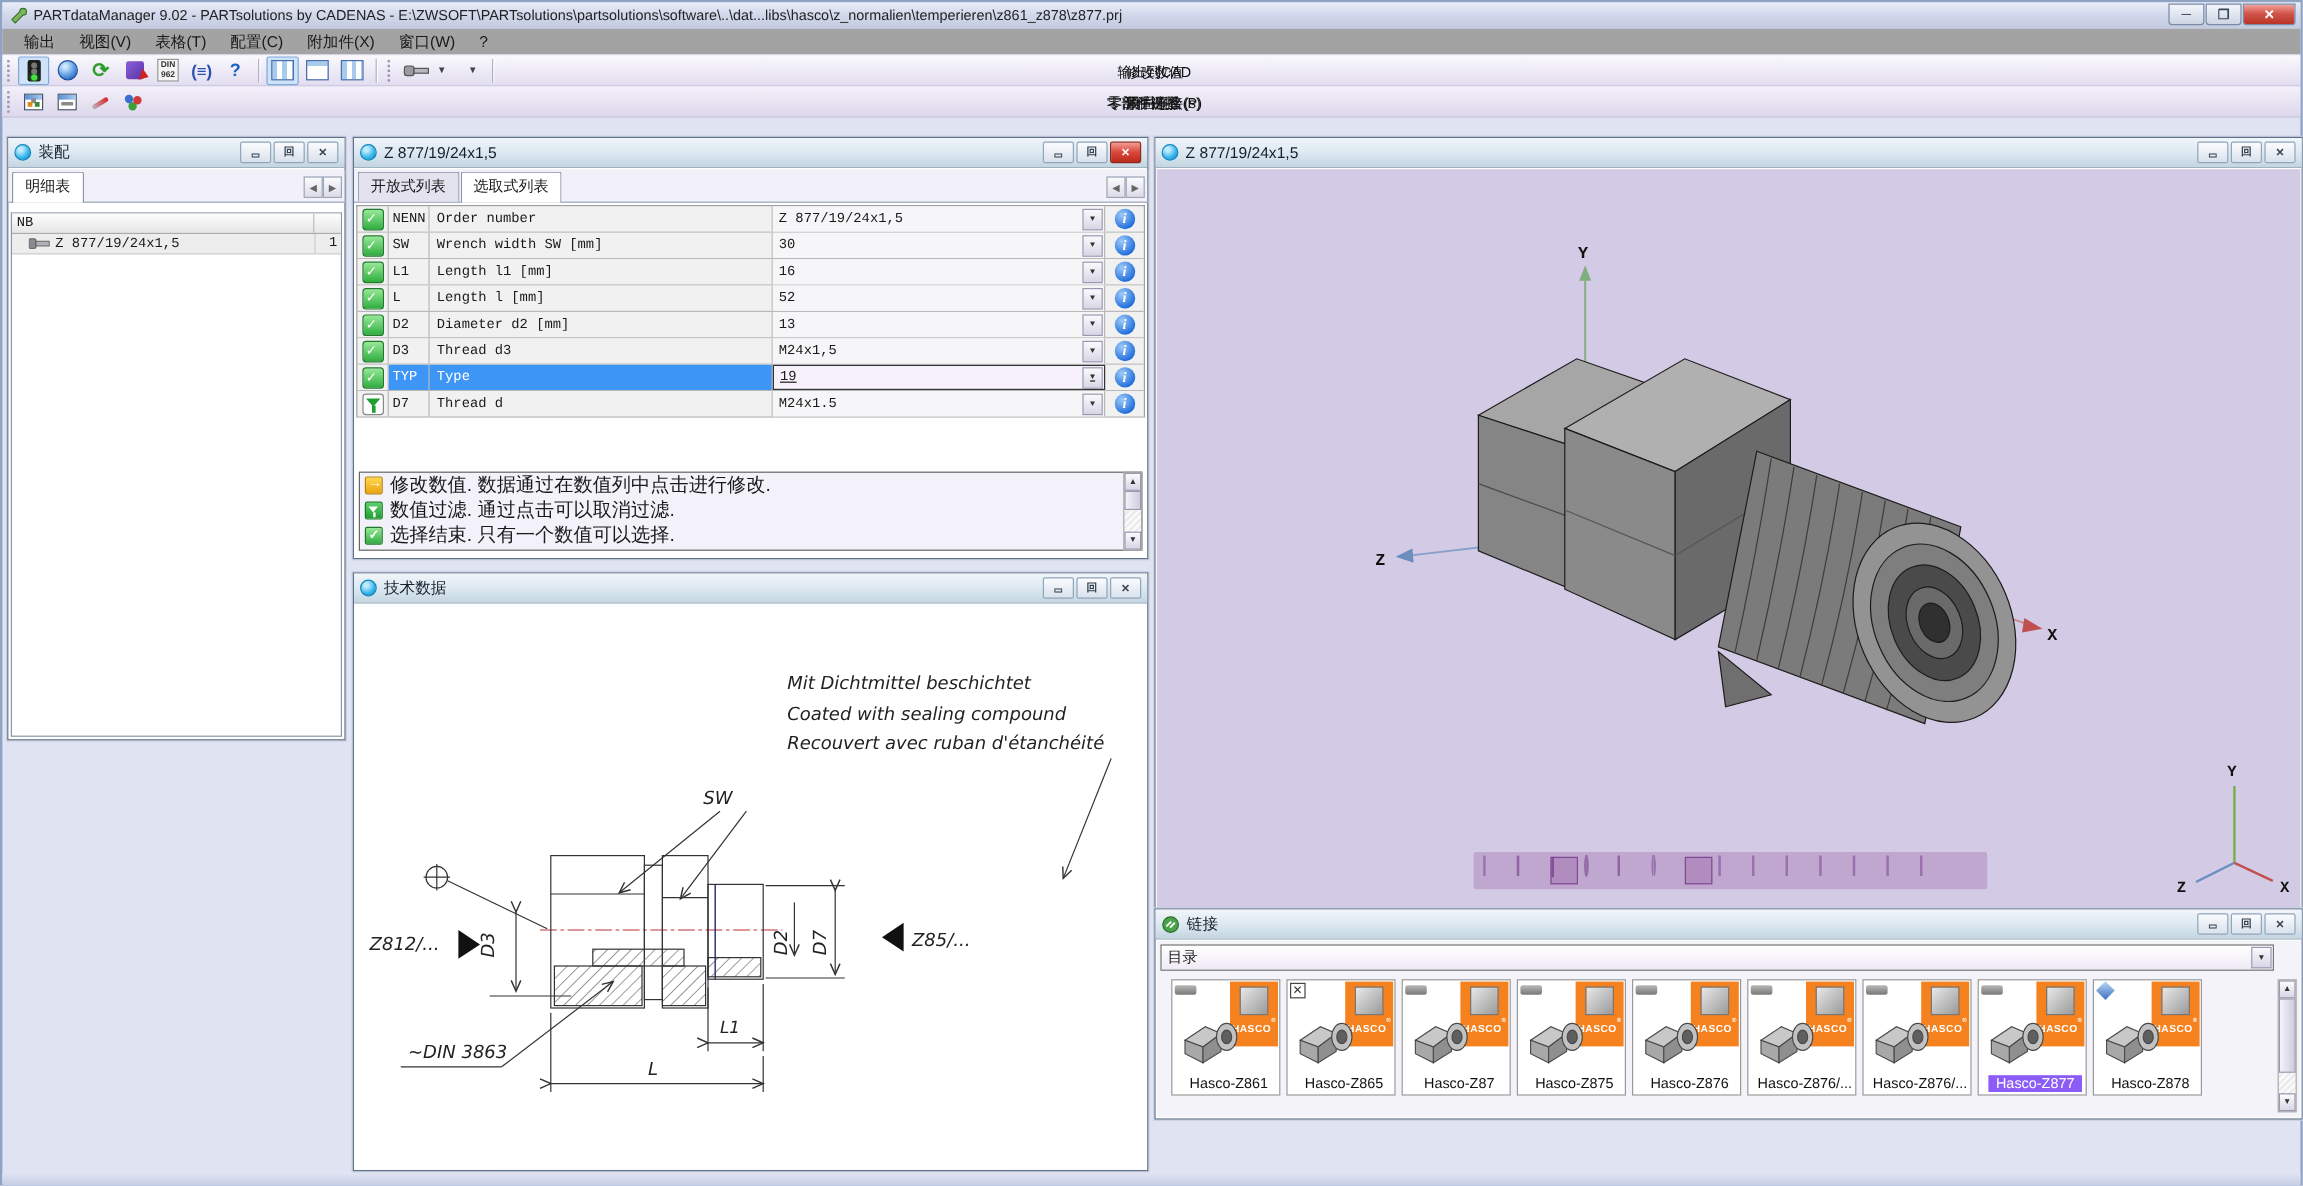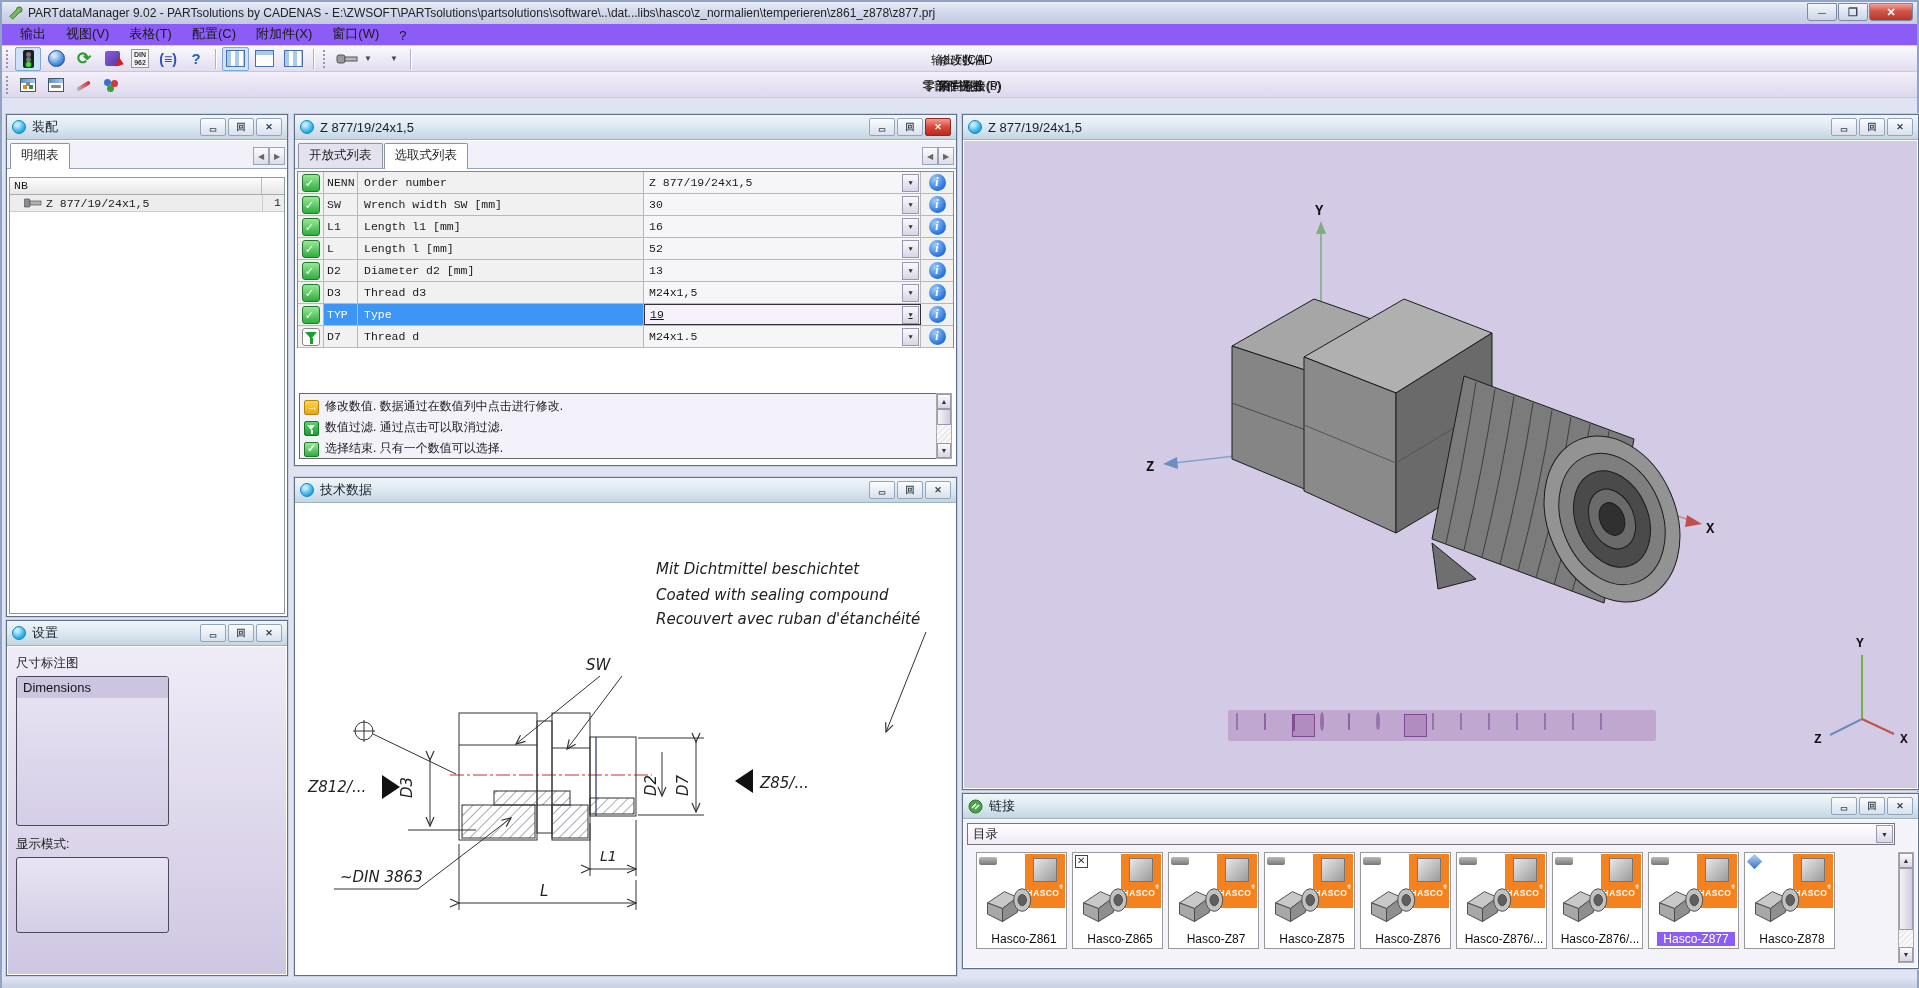--- a/index.html
+++ b/index.html
@@ -17,22 +17,22 @@
   .wbtn { width:30px; height:18px; border:1px solid #7b8aa5; border-radius:0 0 3px 3px;
     background:linear-gradient(180deg,#f3f6fb,#cdd5e4); margin-left:1px; position:relative; }
   .wbtn.close { width:44px; background:linear-gradient(180deg,#f2a39b,#d2554a 45%,#b93427); }
   .wbtn::after { content:""; position:absolute; left:50%; top:50%; transform:translate(-50%,-50%);
     color:#38465e; font-size:11px; font-weight:bold; }
   .wbtn.min::after { content:"—"; font-size:8px; }
   .wbtn.max::after { content:"❐"; }
   .wbtn.close::after { content:"✕"; color:#fff; }
 
   
-  .menubar { position:absolute; left:0; top:22px; width:100%; height:22px; background:#8b5cf6;
-    display:flex; align-items:flex-end; padding-left:8px; border-bottom:1px solid #d8d4e6; }
+  .menubar { position:absolute; left:0; top:22px; width:100%; height:22px; background:#a3a3a3;
+    display:flex; align-items:center; padding-left:8px; border-bottom:1px solid #d8d4e6; }
   .mitem { padding:2px 10px; cursor:default; }
   .toolbar { position:absolute; left:0; top:44px; width:100%; height:26px;
     background:linear-gradient(180deg,#faf9fd,#e2ddf0); display:flex; align-items:center; border-bottom:1px solid #cac4dc; }
   .toolbar2 { top:70px; height:26px; background:linear-gradient(180deg,#f3f0fa,#ddd8ec); }
   .grip { width:4px; height:18px; margin:0 4px; border-left:2px dotted #9a93b4; flex:none; }
   .tsep { width:1px; height:20px; background:#b5aecd; margin:0 5px; box-shadow:1px 0 0 #fff; flex:none; }
   .tbtn { height:24px; min-width:26px; display:flex; align-items:center; justify-content:center;
     margin:0 1px; border:1px solid transparent; border-radius:2px; padding:0 3px; }
   .tbtn.pressed { border-color:#7fa8d8; background:#cfe3f8; }
   .tlabel { margin-left:5px; font-size:13px; }
@@ -125,21 +125,21 @@
   .cellicon.filter::before { content:""; position:absolute; left:2px; top:3px; border-left:6px solid transparent; border-right:6px solid transparent; border-top:7px solid #1e9e30; }
   .cellicon.filter::after { content:""; position:absolute; left:7px; top:9px; width:3px; height:6px; background:#1e9e30; }
   .iinfo { width:17px; height:17px; border-radius:50%; background:radial-gradient(circle at 35% 30%,#9ecbf8,#1565d8 80%);
     color:#fff; font-family:"Liberation Serif",serif; font-weight:bold; font-style:italic; font-size:12px; text-align:center; line-height:16px; }
   .recalc-bar { position:absolute; left:4px; right:4px; top:236px; height:38px; display:flex; gap:4px; }
   .recalc-btn { flex:1; border:1px solid #9a98b0; border-radius:2px; background:linear-gradient(180deg,#f4f2fa,#ddd8ec);
     display:flex; align-items:center; justify-content:center; gap:8px; font-size:13.5px; }
   .chev-btn { width:38px; border:1px solid #9a98b0; border-radius:2px; background:linear-gradient(180deg,#f4f2fa,#ddd8ec);
     display:flex; align-items:center; justify-content:center; }
   .legend { position:absolute; left:4px; right:4px; top:278px; height:66px; border:1px solid #666; background:#f3f1f9; overflow:hidden; padding-right:17px; }
-  .lrow { height:21px; display:flex; align-items:flex-end; gap:6px; padding-left:4px; font-size:12px; }
+  .lrow { height:21px; display:flex; align-items:center; gap:6px; padding-left:4px; font-size:16px; }
   .lgicon { width:15px; height:15px; border-radius:2px; position:relative; flex:none; }
   .lgicon.modify { background:linear-gradient(180deg,#ffd84a,#eda312); border:1px solid #b8860b; }
   .lgicon.modify::after { content:"→"; position:absolute; left:2px; top:-1px; color:#fff; font-weight:bold; font-size:11px; }
   .lgicon.filter { background:linear-gradient(180deg,#5fd06f,#1e9e30); border:1px solid #157a24; }
   .lgicon.filter::before { content:""; position:absolute; left:2px; top:3px; border-left:4.5px solid transparent; border-right:4.5px solid transparent; border-top:5px solid #fff; }
   .lgicon.filter::after { content:""; position:absolute; left:6px; top:8px; width:2px; height:4px; background:#fff; }
   .lgicon.check { background:linear-gradient(180deg,#97e897,#2fae3f); border:1px solid #1e7a2a; }
   .lgicon.check::after { content:"✓"; position:absolute; left:2px; top:-1px; color:#fff; font-weight:bold; font-size:11px; }
 
   
@@ -318,39 +318,20 @@
             <rect x="0" y="1" width="6" height="8" rx="1" fill="#8a8a92" stroke="#555" stroke-width=".7"></rect>
             <rect x="6" y="3" width="11" height="4" fill="#b0b0b8" stroke="#555" stroke-width=".7"></rect>
           </svg>
           <span>Z 877/19/24x1,5</span>
         </span>
         <span class="rc2">1</span>
       </div>
     </div>
   </div>
 
-  <div class="panel" style="left:4px; top:618px; width:282px; height:356px;">
-    <div class="ptitle">
-      <span class="pdot"></span>
-      <span>设置</span>
-      <div class="pbtns">
-        <div class="pbtn min"></div>
-        <div class="pbtn max"></div>
-        <div class="pbtn cls"></div>
-      </div>
-    </div>
-    <div class="set-body">
-      <div>尺寸标注图</div>
-      <div class="listbox lb1">
-        <div class="lbitem">Dimensions</div>
-      </div>
-      <div>显示模式:</div>
-      <div class="listbox lb2"></div>
-    </div>
-  </div>
 
   <div class="panel" style="left:292px; top:112px; width:663px; height:352px;">
     <div class="ptitle">
       <span class="pdot"></span>
       <span>Z 877/19/24x1,5</span>
       <div class="pbtns">
         <div class="pbtn min"></div>
         <div class="pbtn max"></div>
         <div class="pbtn cls red"></div>
       </div>
@@ -670,21 +651,21 @@
         <span class="vsi"><span class="cubeg"></span></span>
         <span class="vsi"><span class="cubeg"></span></span>
         <span class="vsi"><span class="cubeg"></span></span>
         <span class="vsi"><span class="cubeg"></span></span>
         <span class="vsi"><span class="cubeg"></span></span>
         <span class="vsi"><span class="cubeg"></span></span>
       </div>
     </div>
   </div>
 
-  <div class="panel" style="left:960px; top:791px; width:957px; height:176px;">
+  <div class="panel" style="left:960px; top:755px; width:957px; height:176px;">
     <div class="ptitle">
       <svg width="15" height="15" viewBox="0 0 15 15" style="margin-right:6px;">
         <circle cx="7.5" cy="7.5" r="6.5" fill="#4aa34a" stroke="#2a702a"></circle>
         <path d="M4 9 L8 5 M7 10 L11 6" stroke="#fff" stroke-width="1.6" fill="none"></path>
       </svg>
       <span>链接</span>
       <div class="pbtns">
         <div class="pbtn min"></div>
         <div class="pbtn max"></div>
         <div class="pbtn cls"></div>

